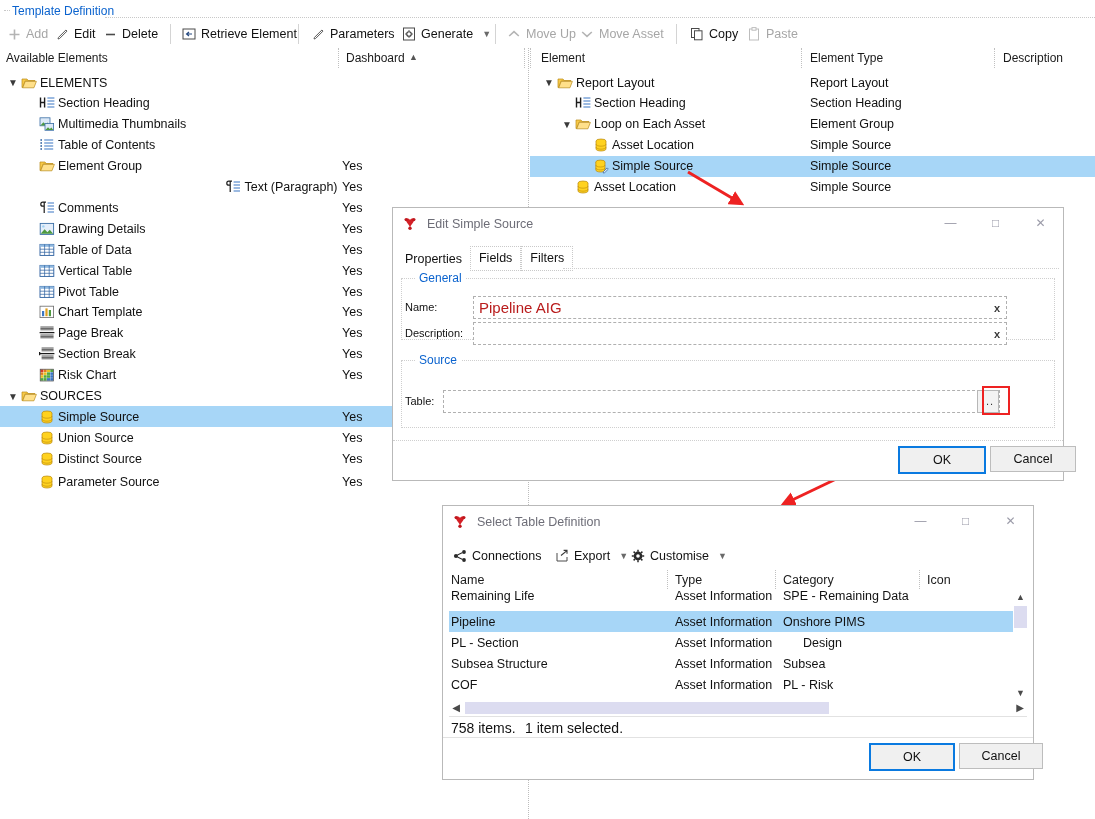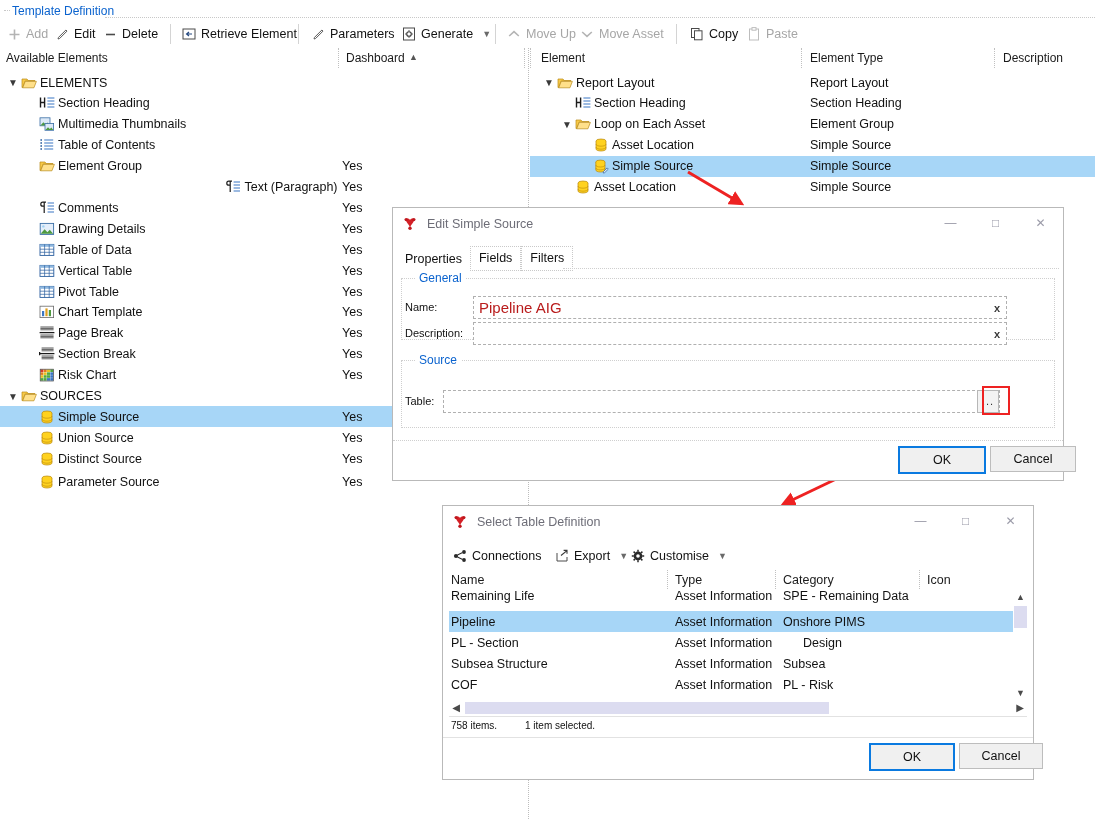--- a/index.html
+++ b/index.html
@@ -146,21 +146,21 @@
   .btn.primary { border: 2px solid #0a7ae0; background: #f0f0f0; }
 
   
   .lst-hdr { position: absolute; font-size: 12.5px; color: #1a1a1a; }
   .lst-row {
     position: absolute; height: 21px; display:flex; align-items:center;
     font-size: 12.5px; color: #111; white-space: nowrap;
   }
   .lst-row.sel { background: #a7d6f7; }
   .lst-cell { position: absolute; }
-  .lst-status { position: absolute; font-size: 10px; color: #111; }
+  .lst-status { position: absolute; font-size: 14px; color: #111; }
 
   .vscroll {
     position: absolute; width: 15px; background: #ffffff;
     display: flex; flex-direction: column; align-items: center;
   }
   .vs-arrow { font-size: 9px; color: #4a4a4a; height: 14px; display:flex; align-items:center; }
   .vs-thumb { position:absolute; width: 13px; background: #dcdcf0; }
   .hscroll {
     position: absolute; height: 15px; background: #ffffff;
     display: flex; align-items: center;

